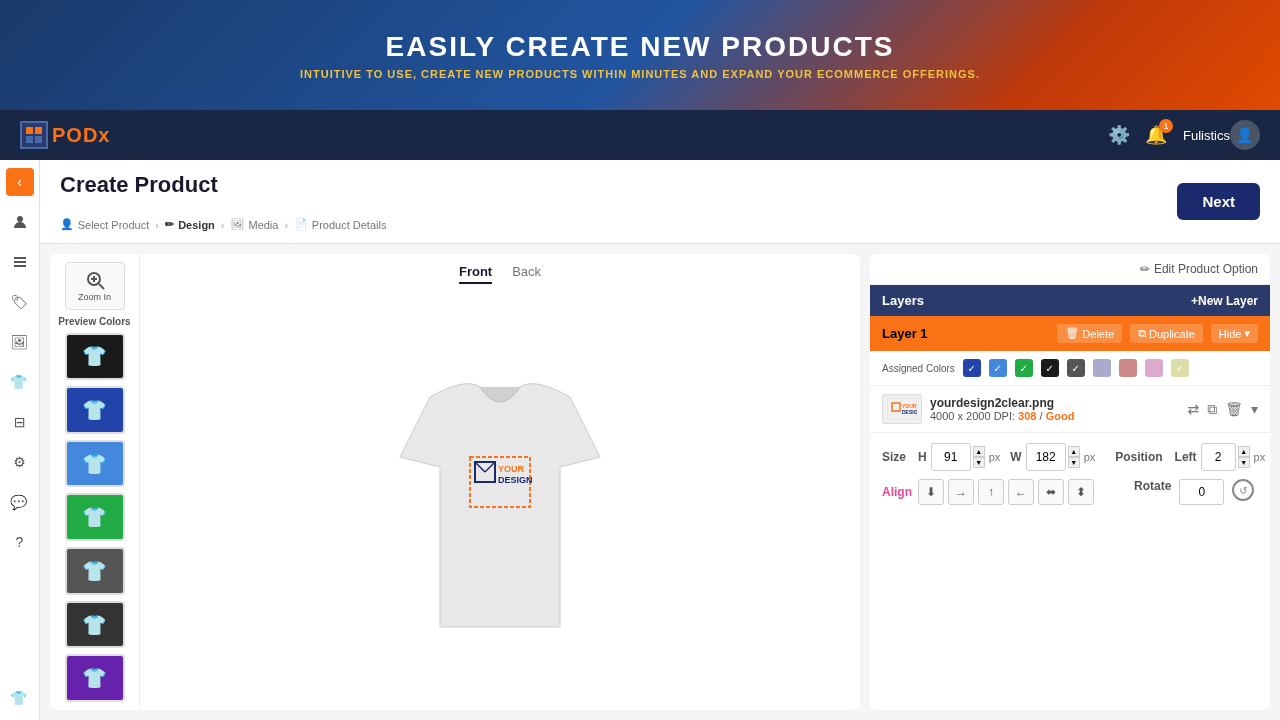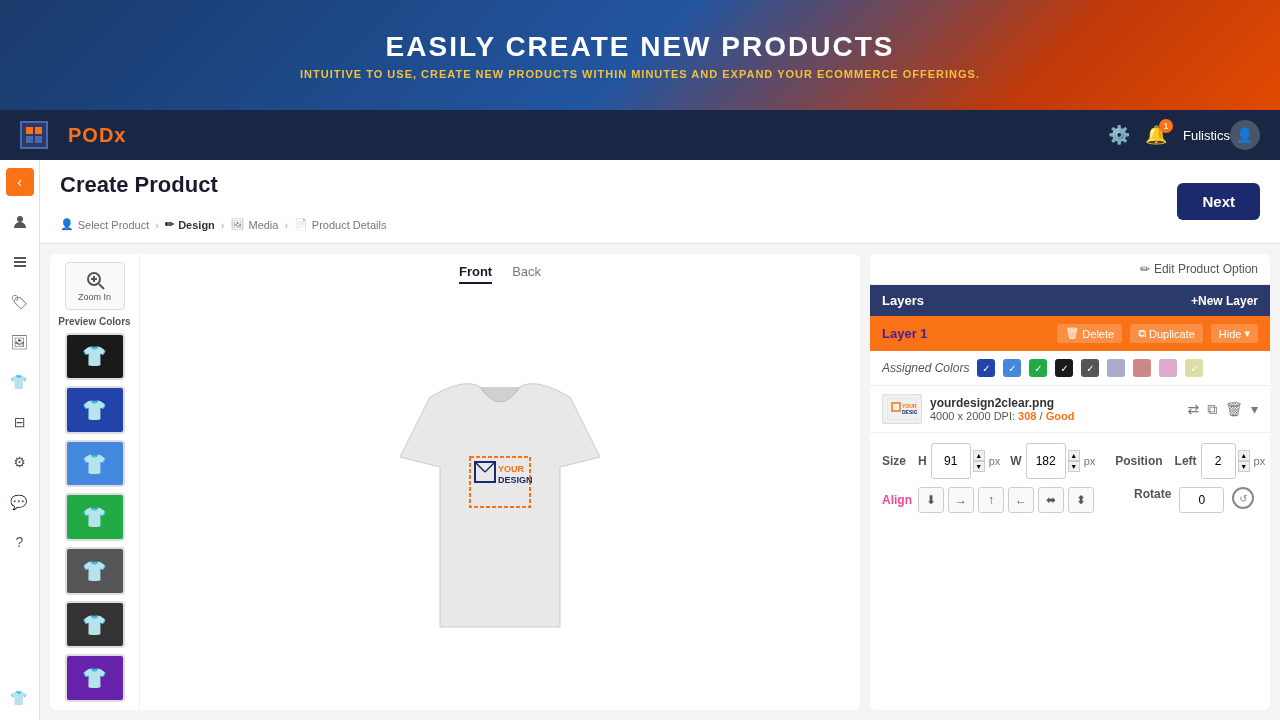--- a/index.html
+++ b/index.html
@@ -38,21 +38,21 @@
       background: #1a2744;
       height: 50px;
       display: flex;
       align-items: center;
       padding: 0 20px;
       justify-content: space-between;
     }
     .navbar-logo {
       display: flex;
       align-items: center;
-      gap: 20px;
+      gap: 4px;
     }
     .logo-icon {
       background: #2a3a6a;
       border: 2px solid #4a6aaa;
       width: 28px;
       height: 28px;
       display: flex;
       align-items: center;
       justify-content: center;
       font-size: 10px;
@@ -359,21 +359,21 @@
       font-weight: 600;
     }
 
     .layer-item {
       background: #f97316;
       padding: 8px 12px;
       display: flex;
       align-items: center;
       justify-content: space-between;
     }
-    .layer-name { color: #4c1d95; font-size: 13px; font-weight: 700; }
+    .layer-name { color: #000000; font-size: 13px; font-weight: 700; }
     .layer-actions {
       display: flex;
       gap: 8px;
       align-items: center;
     }
     .layer-action-btn {
       background: rgba(255,255,255,0.2);
       border: none;
       color: #fff;
       font-size: 11px;
@@ -386,21 +386,21 @@
     }
 
     .assigned-colors-row {
       padding: 8px 12px;
       display: flex;
       align-items: center;
       gap: 8px;
       border-bottom: 1px solid #eee;
       flex-wrap: wrap;
     }
-    .assigned-label { font-size: 12px; color: #555; font-style: italic; }
+    .assigned-label { font-size: 10px; color: #555; }
     .color-check {
       width: 18px;
       height: 18px;
       border-radius: 3px;
       display: flex;
       align-items: center;
       justify-content: center;
       font-size: 10px;
       color: #fff;
       cursor: pointer;
@@ -454,21 +454,21 @@
     .sp-row {
       display: flex;
       gap: 20px;
       margin-bottom: 8px;
     }
     .sp-group { display: flex; align-items: center; gap: 4px; }
     .sp-label { font-size: 12px; color: #555; font-weight: 600; }
     .sp-field-group { display: flex; align-items: center; gap: 2px; }
     .sp-field {
       width: 45px;
-      height: 36px;
+      height: 28px;
       border: 1px solid #ccc;
       border-radius: 3px;
       font-size: 12px;
       text-align: center;
       padding: 0 2px;
     }
     .sp-unit { font-size: 11px; color: #777; }
     .sp-spinners {
       display: flex;
       flex-direction: column;

